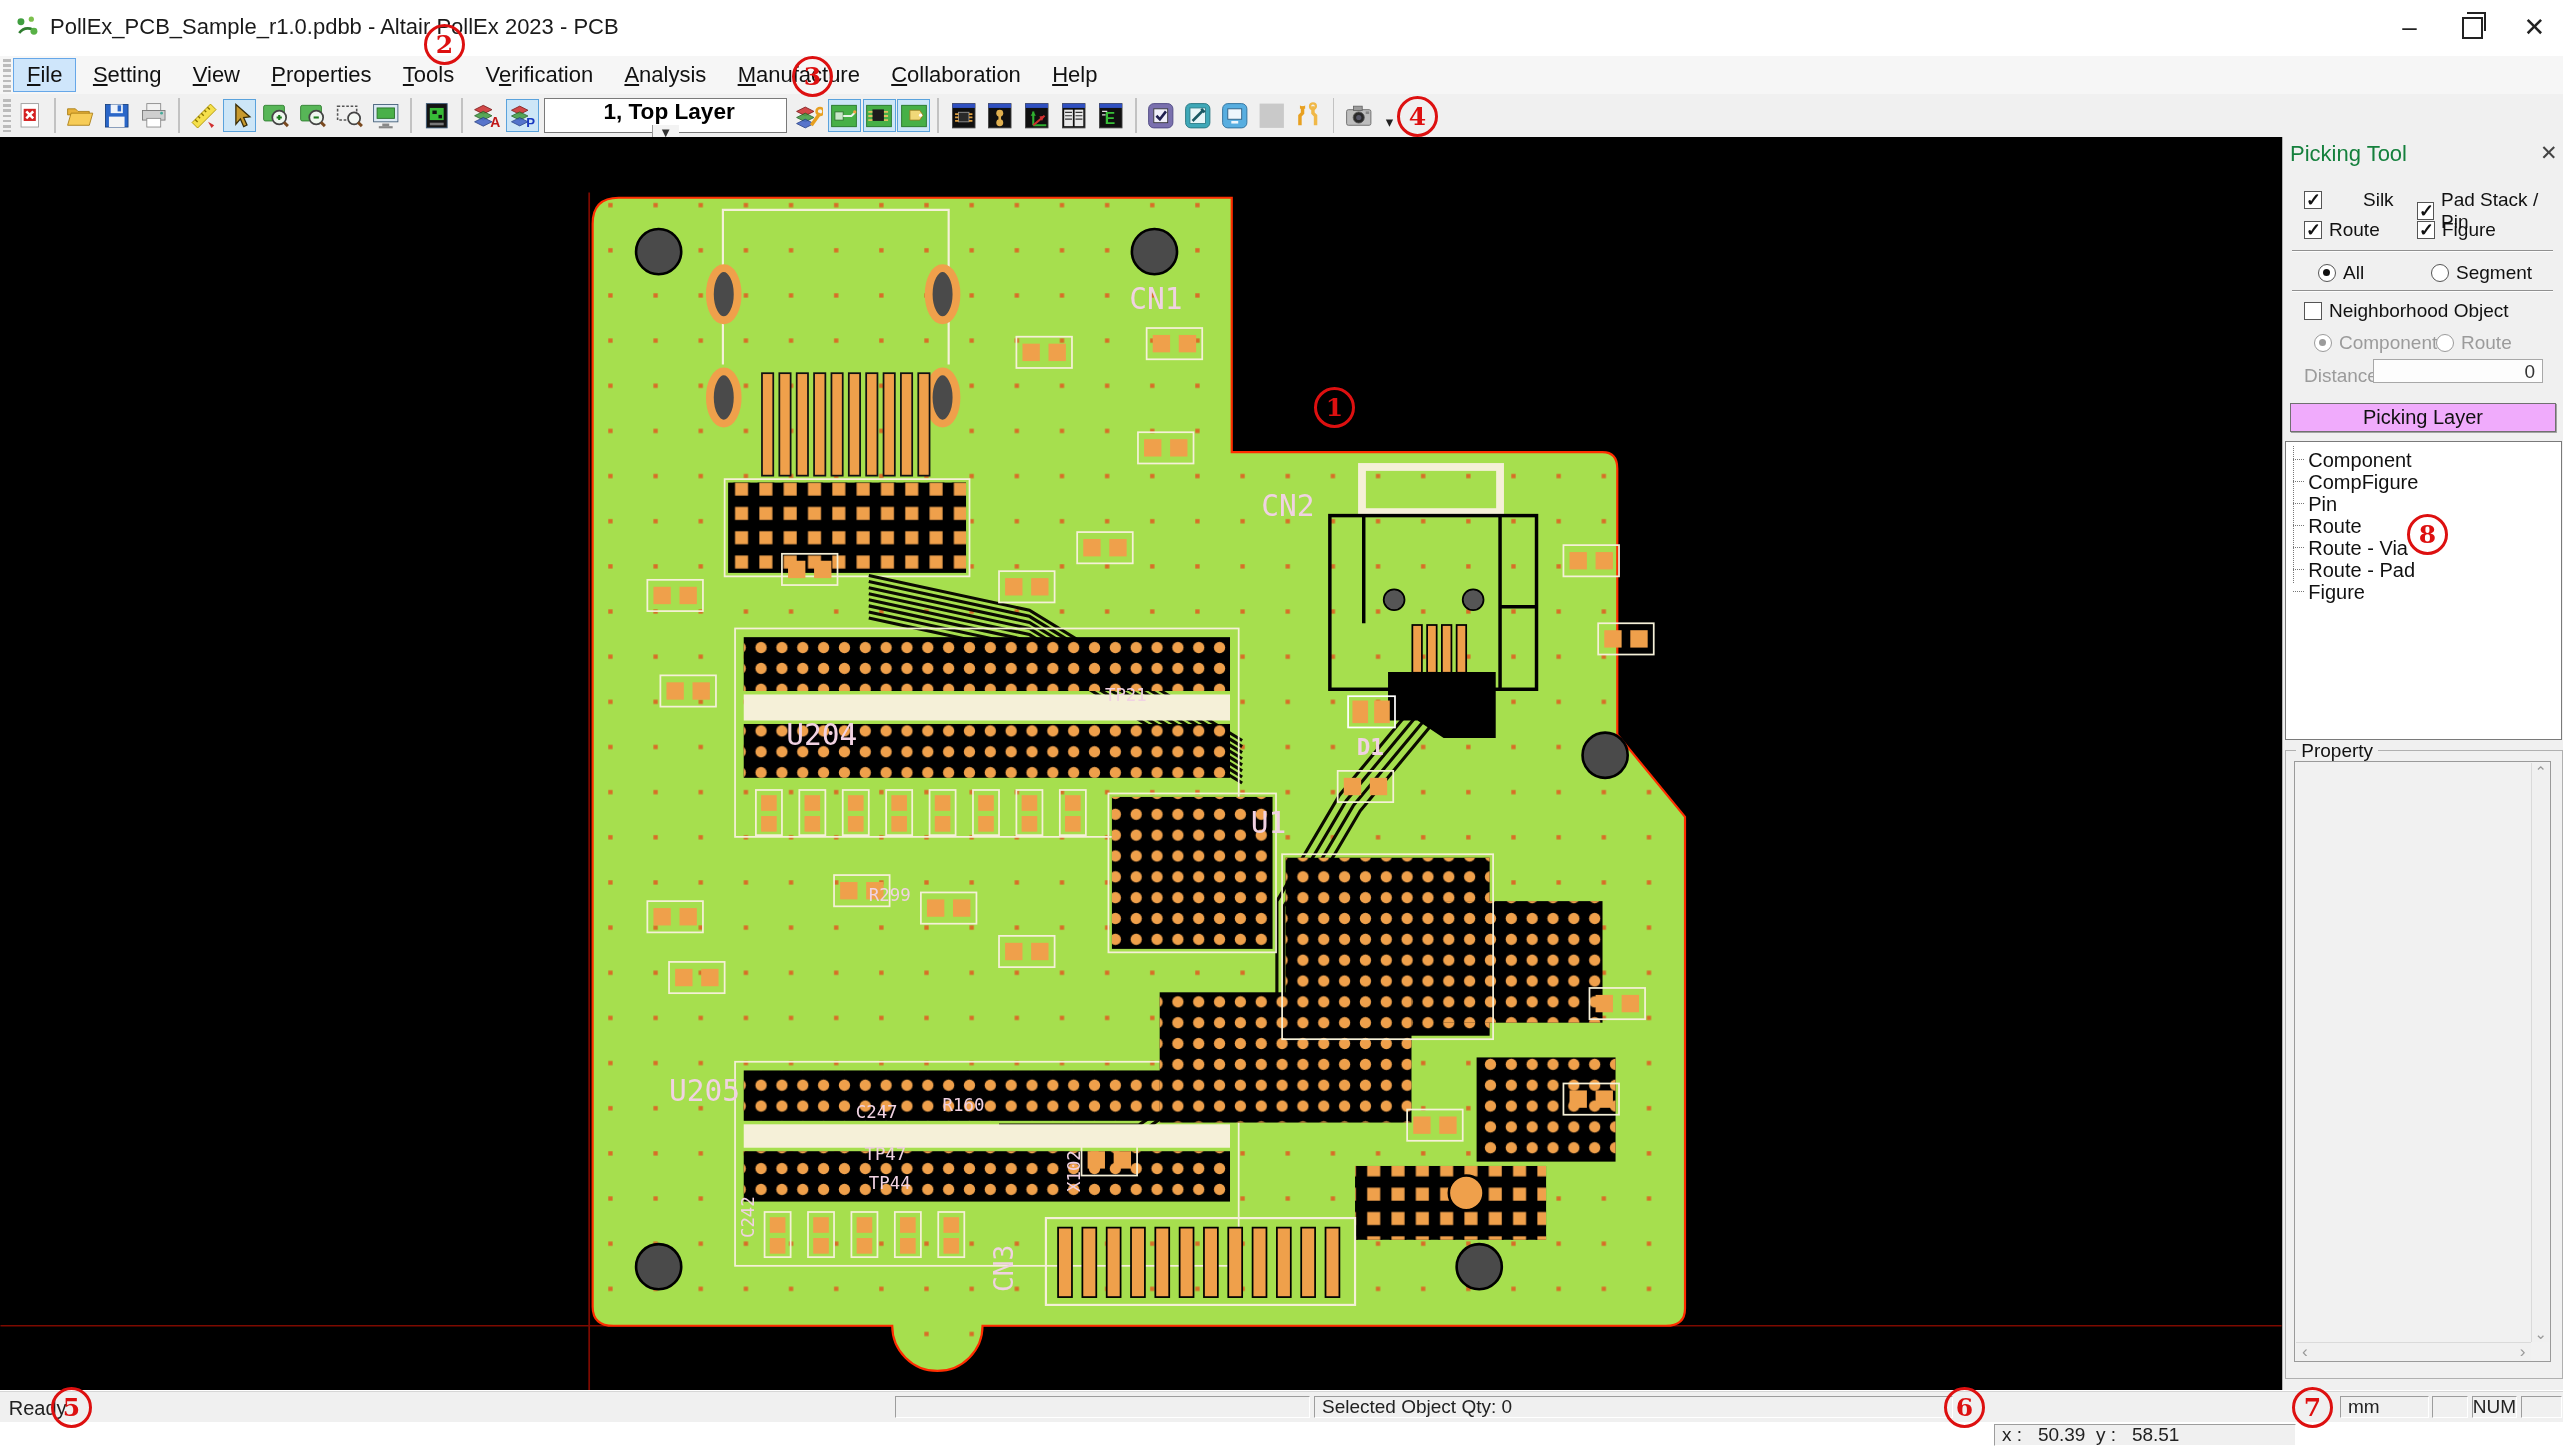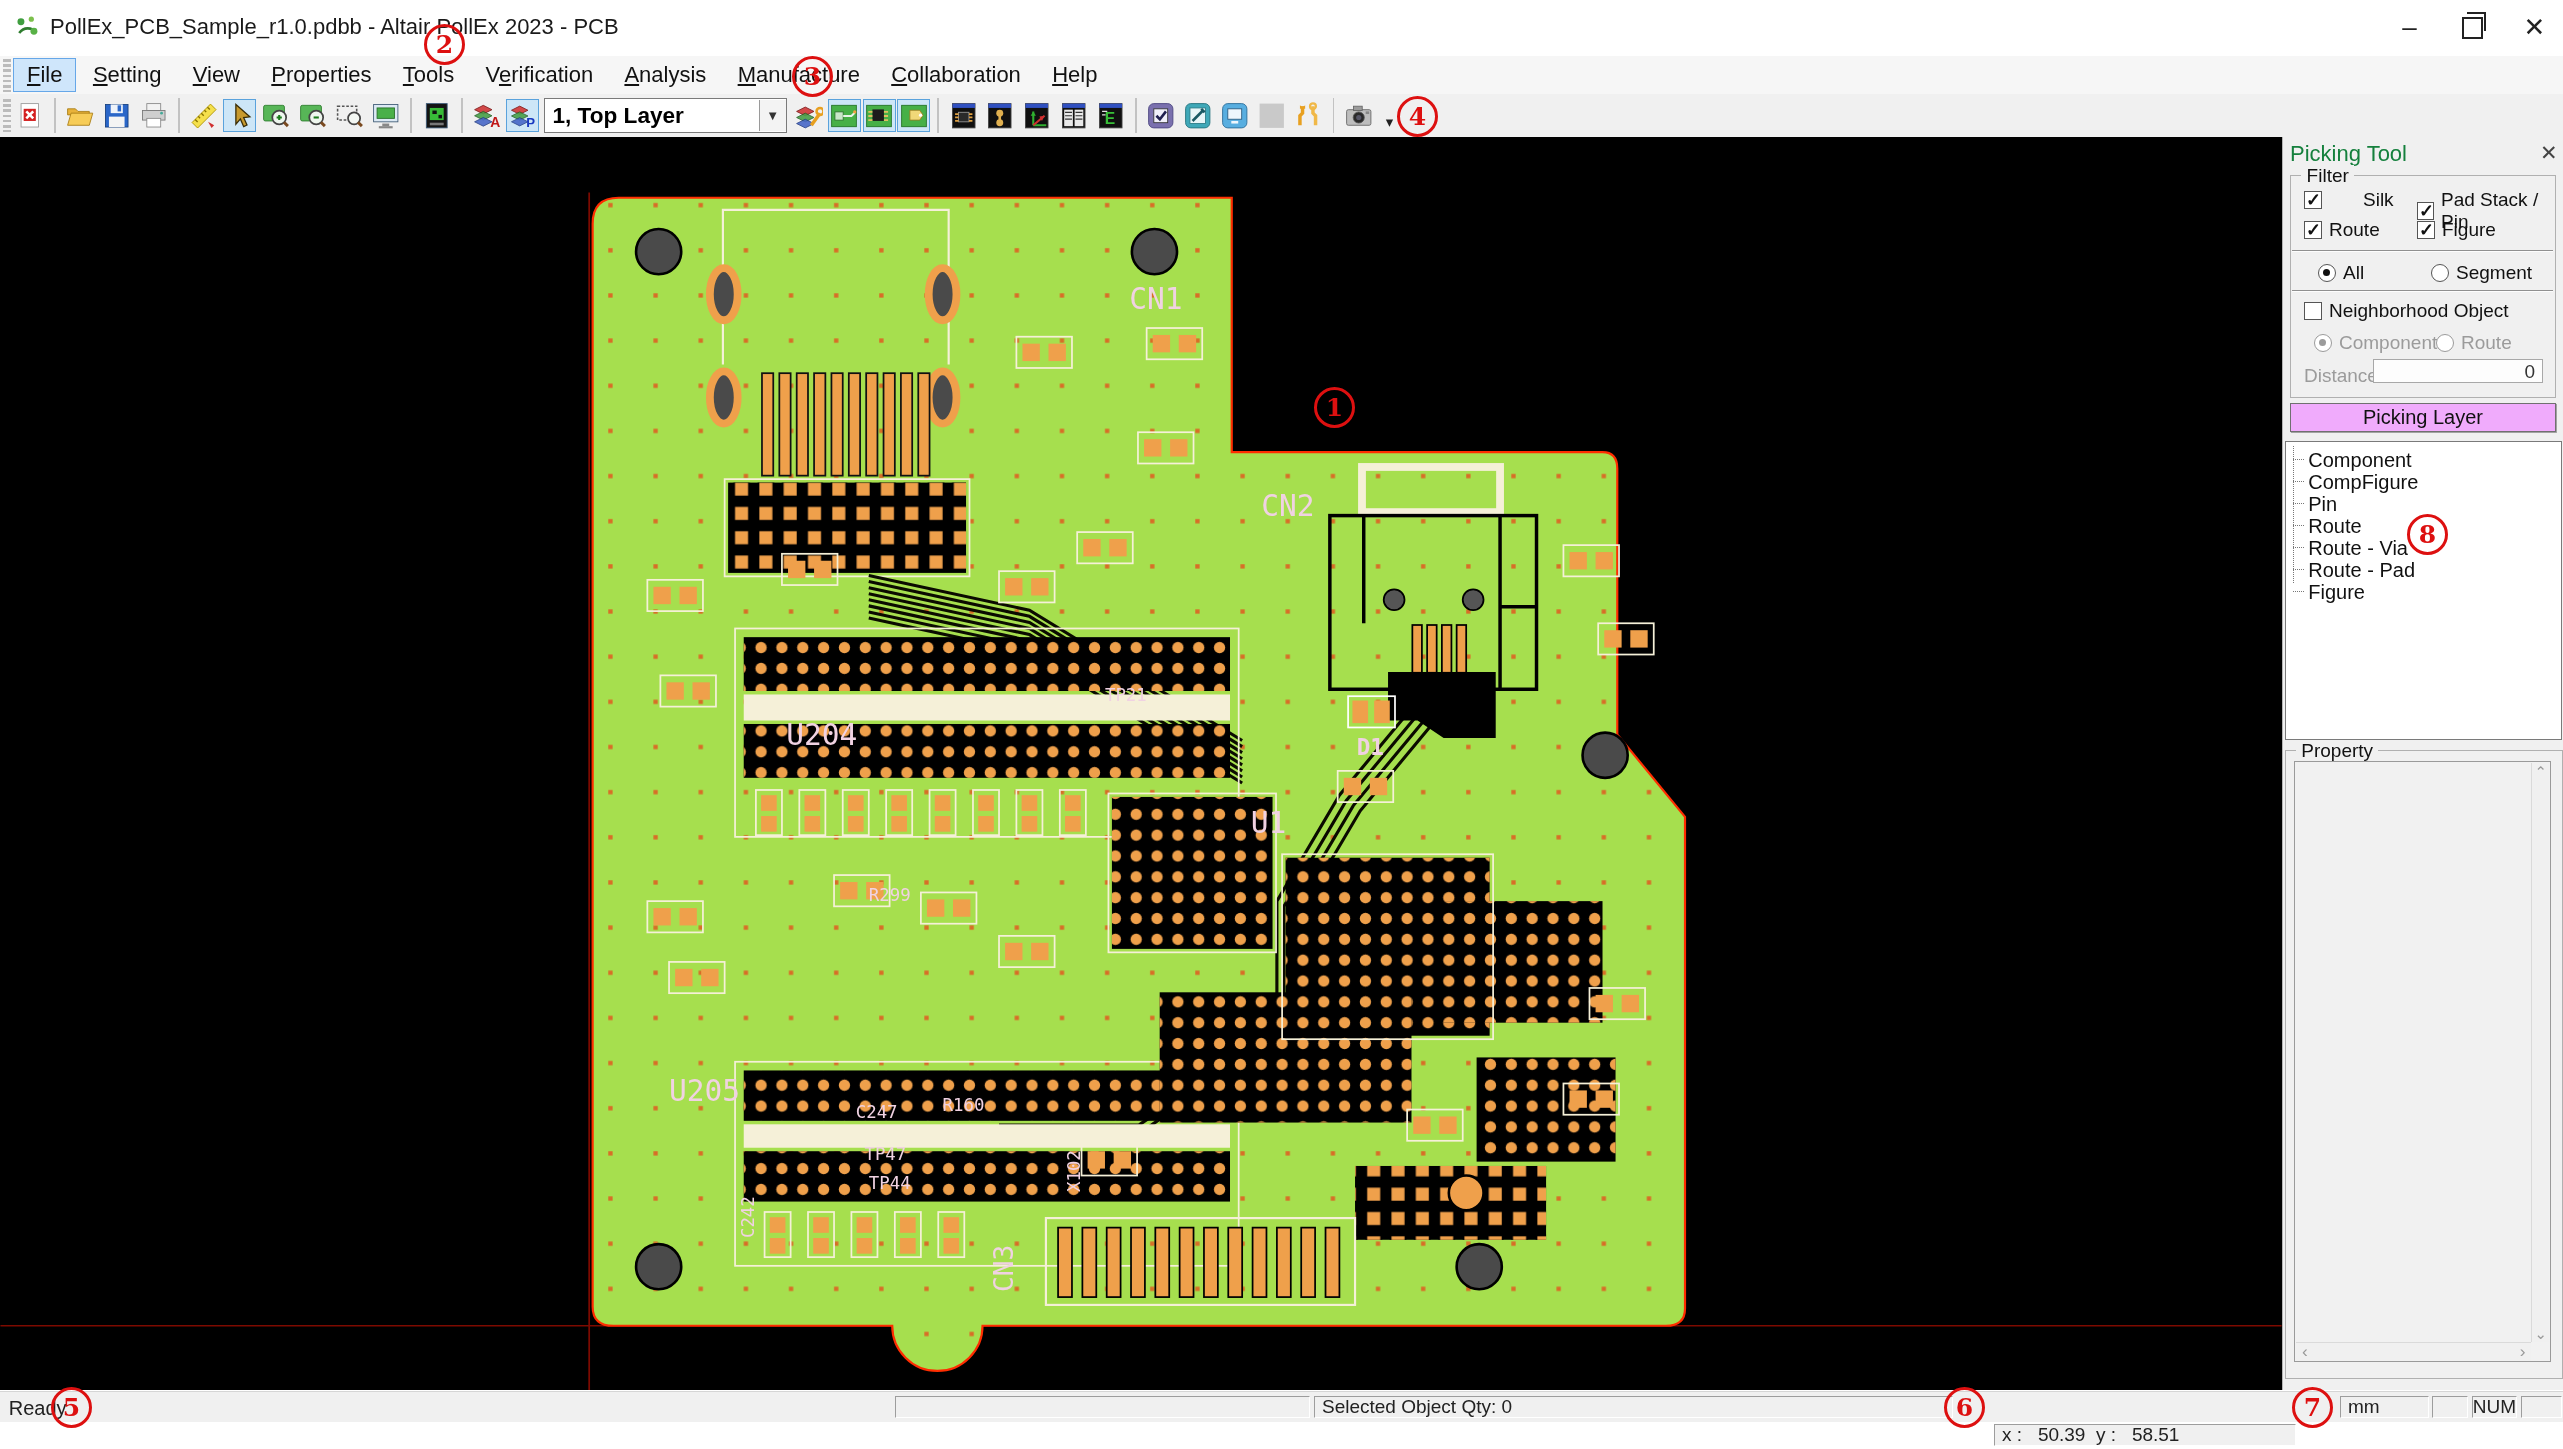--- a/index.html
+++ b/index.html
@@ -19,21 +19,21 @@
   .menubar{position:absolute;left:0;top:56px;width:2563px;height:38px;background:#f6f6f6;display:flex;align-items:center;}
   .gripper{width:8.7px;height:33px;margin-left:2.6px;background:repeating-linear-gradient(#bbb 0 2.6px,#f2f2f2 2.6px 5.2px);}
   .mi{padding:4.3px 14.8px;font-size:22px;color:#111;margin-left:1.7px;}
   .mi .u{text-decoration:underline;}
   .mi.focus{border:1.7px solid #66a7e8;background:#cfe6fb;padding:2.6px 13px;}
   
   .toolbar{position:absolute;left:0;top:94px;width:2563px;height:43px;background:#f0f0f0;display:flex;align-items:center;}
   .tsep{width:1.7px;height:35px;background:#c2c2c2;margin:0 6px;}
   .tbtn{width:35px;height:35px;display:flex;align-items:center;justify-content:center;margin:0 0.9px;}
   .tbtn.hl{border:1.7px solid #5aa2dc;background:#cde6f7;width:31px;height:31px;}
-  .combo{width:241px;height:33px;background:#fff;border:0.9px solid #7a7a7a;display:flex;align-items:center;margin:0 3.5px;}
+  .combo{width:241px;height:33px;background:#fff;border:0.9px solid #7a7a7a;display:flex;align-items:center;margin:0 3.5px;flex-direction:column;}
   .combo .ctext{flex:1;padding-left:7.8px;font-size:22.6px;font-weight:bold;color:#000;}
   .combo .cbtn{width:26px;height:31px;border-left:0.9px solid #9a9a9a;display:flex;align-items:center;justify-content:center;
         background:#f3f3f3;font-size:13px;color:#333;}
   .overflow-arrow{font-size:14.8px;color:#222;margin-left:8.7px;margin-top:12px;}
   
   .canvas{position:absolute;left:0;top:137px;width:2282px;height:1253px;background:#000;overflow:hidden;}
   
   .ann{position:absolute;width:35px;height:35px;border:3.5px solid #dd1010;border-radius:50%;
        display:flex;align-items:center;justify-content:center;font-size:25px;font-weight:bold;color:#dd1010;
        background:transparent;z-index:50;font-family:"DejaVu Serif",serif;}
@@ -649,23 +649,20 @@
       <text class="btext" x="1000" y="880" font-size="20" id="t-s6">R299</text>
       <text class="btext" x="868" y="1268" font-size="20" transform="rotate(-90 868 1268)" id="t-s7">C242</text>
       <text class="btext" x="1243" y="1215" font-size="20" transform="rotate(-90 1243 1215)" id="t-s8">X102</text>
     </svg>
   </div>
 
   <div class="panel">
     <span class="ptitle">Picking Tool</span>
     <span class="pclose">✕</span>
 
-    <div class="group" style="left:7px;top:38px;width:264px;height:221px;">
-      <span class="glabel">Filter</span>
-    </div>
 
     <div class="cbrow" style="left:21px;top:52px;gap:34px;">
       <span class="cb checked"></span>
       <span class="plabel">Silk</span>
     </div>
     <div class="cbrow" style="left:134px;top:52px;">
       <span class="cb checked"></span>
       <span class="plabel">Pad Stack / Pin</span>
     </div>
     <div class="cbrow" style="left:21px;top:82px;">

